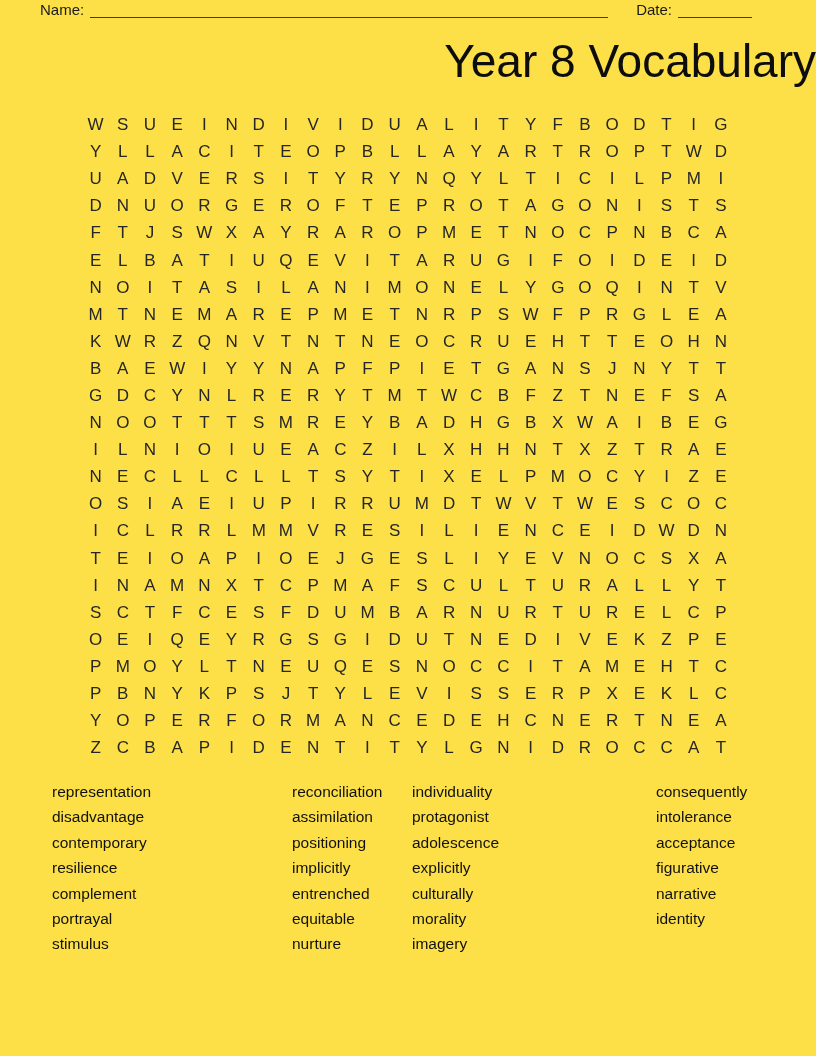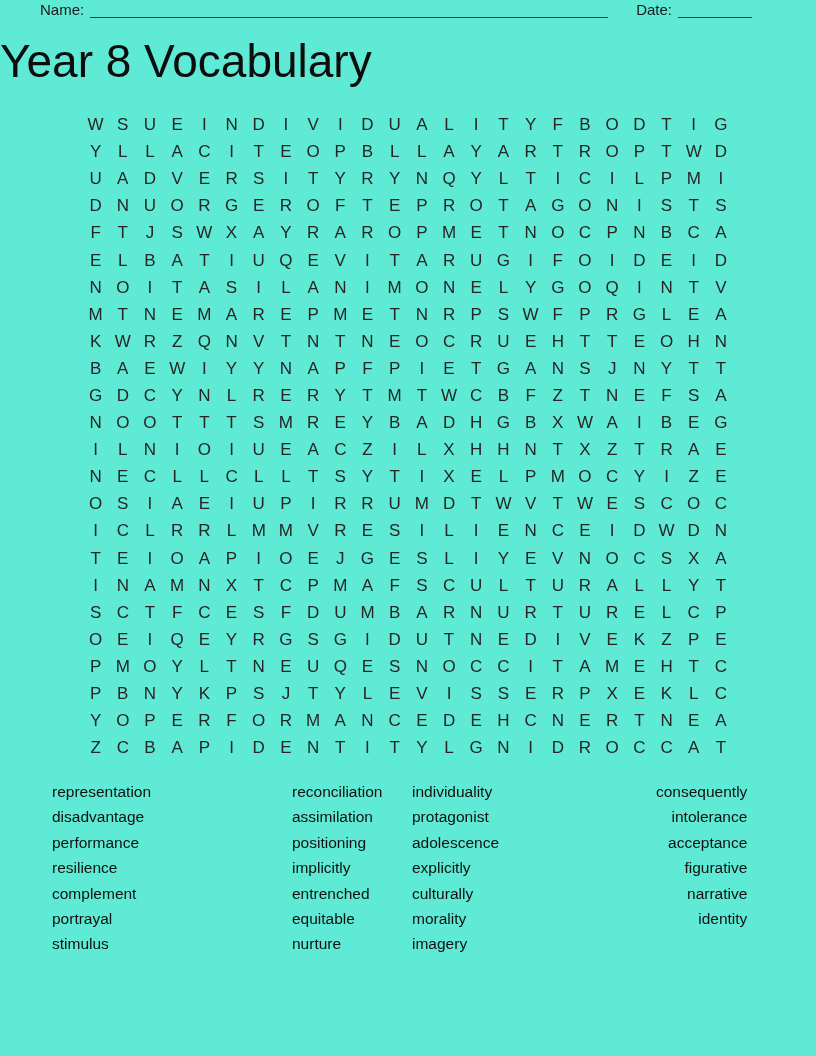--- a/index.html
+++ b/index.html
@@ -6,21 +6,21 @@
     margin: 0;
     padding: 0;
     background: #ffffff;
     font-family: "Liberation Sans", "DejaVu Sans", sans-serif;
     color: #1a1a1a;
   }
   .page {
     position: relative;
     width: 816px;
     height: 1056px;
-    background: #5eead4;
+    background: #fde047;
     overflow: hidden;
   }
   
   .header {
     position: absolute;
     top: 0px;
     left: 40px;
     right: 40px;
     display: flex;
     align-items: flex-end;
@@ -39,21 +39,21 @@
     width: 74px;
     border-bottom: 1.2px solid #3a3a3a;
     height: 14px;
   }
   
   .title {
     position: absolute;
     top: 34px;
     left: 0;
     width: 100%;
-    text-align: left;
+    text-align: right;
     font-size: 46px;
     font-weight: 500;
     letter-spacing: 0px;
     color: #0d0d0d;
   }
   
   .grid {
     position: absolute;
     left: 82px;
     top: 111px;
@@ -679,21 +679,21 @@
       <span class="grid-cell">C</span>
       <span class="grid-cell">C</span>
       <span class="grid-cell">A</span>
       <span class="grid-cell">T</span>
     </div>
 
   <div class="word-list">
       <div class="word-col" style="left: 48px;">
         <div class="word">representation</div>
         <div class="word">disadvantage</div>
-        <div class="word">performance</div>
+        <div class="word">contemporary</div>
         <div class="word">resilience</div>
         <div class="word">complement</div>
         <div class="word">portrayal</div>
         <div class="word">stimulus</div>
       </div>
       <div class="word-col" style="left: 288px;">
         <div class="word">reconciliation</div>
         <div class="word">assimilation</div>
         <div class="word">positioning</div>
         <div class="word">implicitly</div>
@@ -703,21 +703,21 @@
       </div>
       <div class="word-col" style="left: 408px;">
         <div class="word">individuality</div>
         <div class="word">protagonist</div>
         <div class="word">adolescence</div>
         <div class="word">explicitly</div>
         <div class="word">culturally</div>
         <div class="word">morality</div>
         <div class="word">imagery</div>
       </div>
-      <div class="word-col" style="left: 652px; text-align: right;">
+      <div class="word-col" style="left: 652px;">
         <div class="word">consequently</div>
         <div class="word">intolerance</div>
         <div class="word">acceptance</div>
         <div class="word">figurative</div>
         <div class="word">narrative</div>
         <div class="word">identity</div>
       </div>
     </div>
 
 </div>

